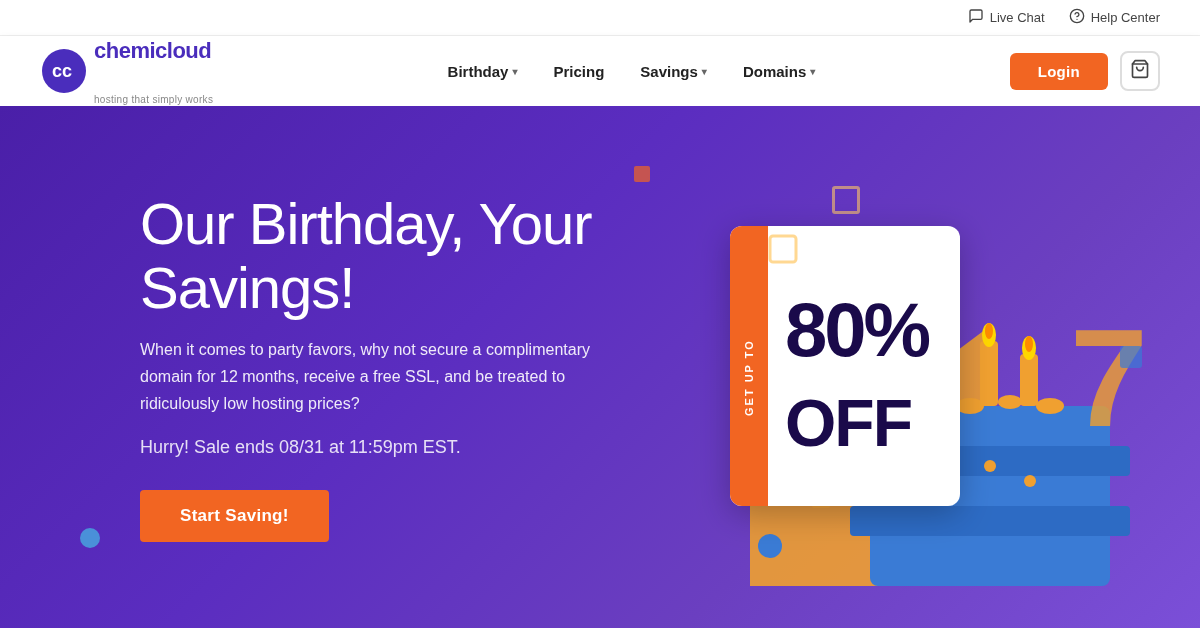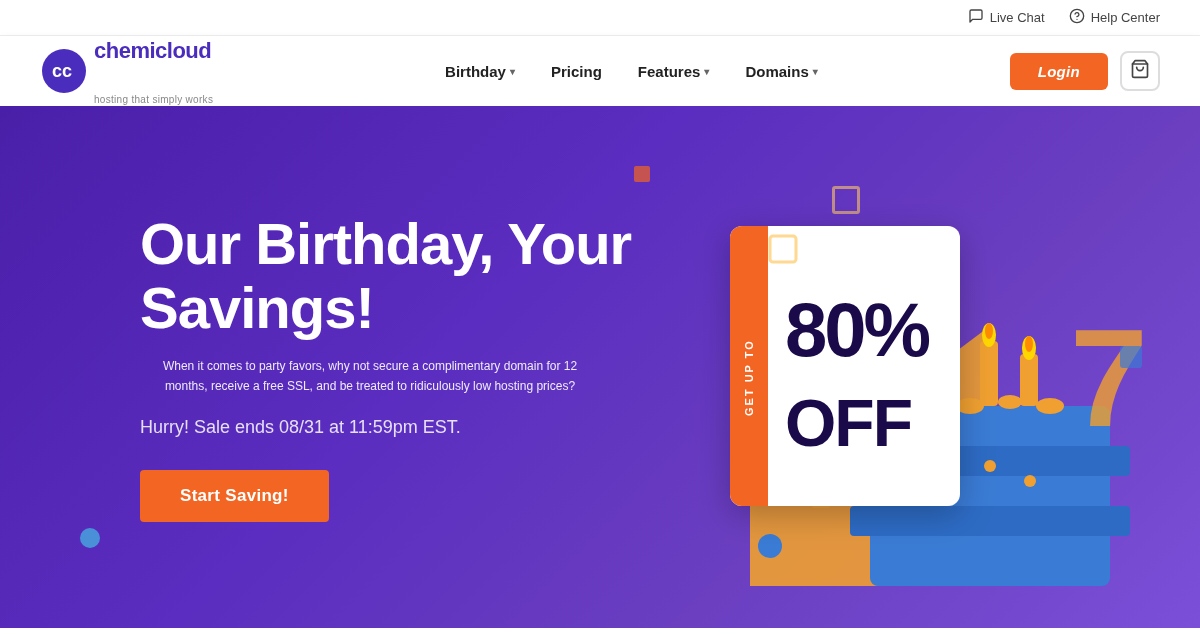--- a/index.html
+++ b/index.html
@@ -95,21 +95,20 @@
     .login-btn {
       background: #f26522;
       color: #fff;
       border: none;
       padding: 10px 28px;
       border-radius: 6px;
       font-size: 15px;
       font-weight: 700;
       cursor: pointer;
       letter-spacing: 0.3px;
-      font-style: italic;
     }
     .cart-btn {
       width: 40px;
       height: 40px;
       border: 2px solid #ddd;
       border-radius: 8px;
       display: flex;
       align-items: center;
       justify-content: center;
       cursor: pointer;
@@ -128,33 +127,32 @@
       position: relative;
       overflow: hidden;
     }
     .hero-content {
       max-width: 520px;
       z-index: 2;
       position: relative;
     }
     .hero-title {
       font-size: 58px;
-      font-weight: 700;
+      font-weight: 400;
       color: #fff;
       line-height: 1.1;
       margin-bottom: 16px;
       letter-spacing: -1px;
     }
     .hero-desc {
-      font-size: 12px;
+      font-size: 16px;
       color: rgba(255,255,255,0.9);
       line-height: 1.7;
       margin-bottom: 20px;
       max-width: 460px;
-      text-align: center;
     }
     .hero-urgency {
       font-size: 18px;
       color: rgba(255,255,255,0.85);
       margin-bottom: 32px;
     }
     .start-btn {
       background: #f26522;
       color: #fff;
       border: none;
@@ -253,21 +251,21 @@
 
   <div class="nav-links">
     <div class="nav-item">
       <span>Birthday</span>
       <span class="nav-chevron">▾</span>
     </div>
     <div class="nav-item">
       <span>Pricing</span>
     </div>
     <div class="nav-item">
-      <span>Features</span>
+      <span>Savings</span>
       <span class="nav-chevron">▾</span>
     </div>
     <div class="nav-item">
       <span>Domains</span>
       <span class="nav-chevron">▾</span>
     </div>
   </div>
 
   <div class="nav-actions">
     <button class="login-btn">Login</button>

